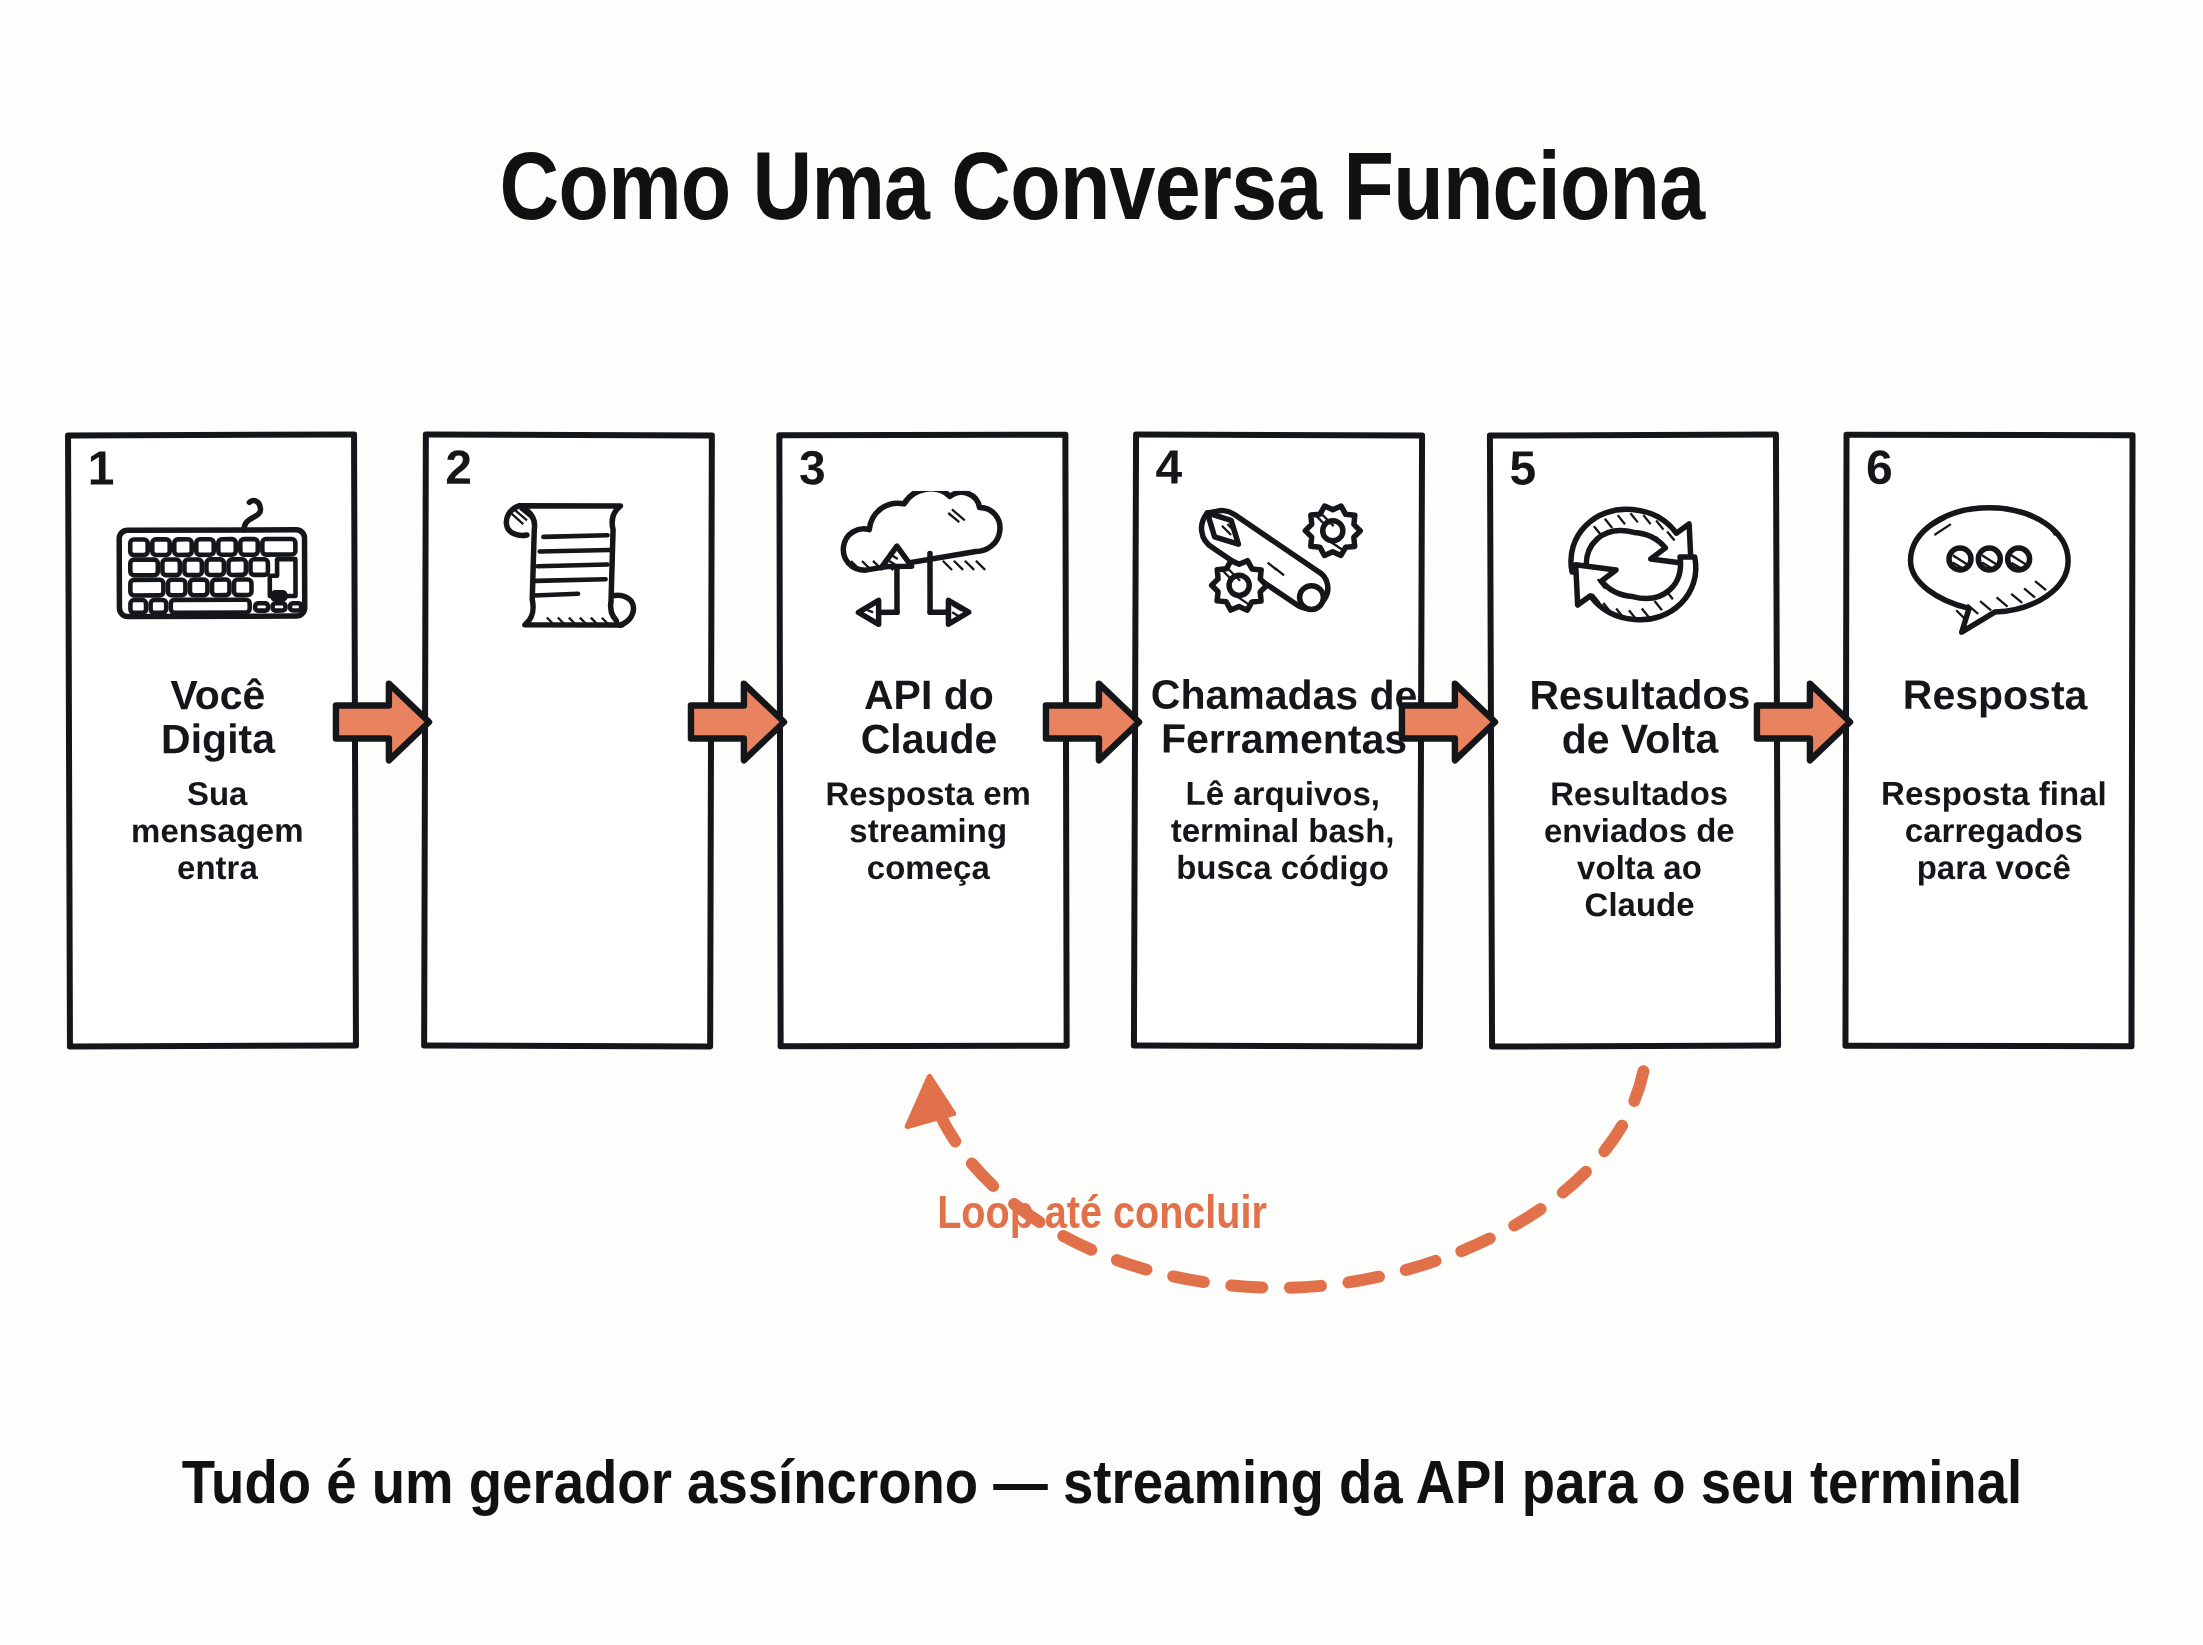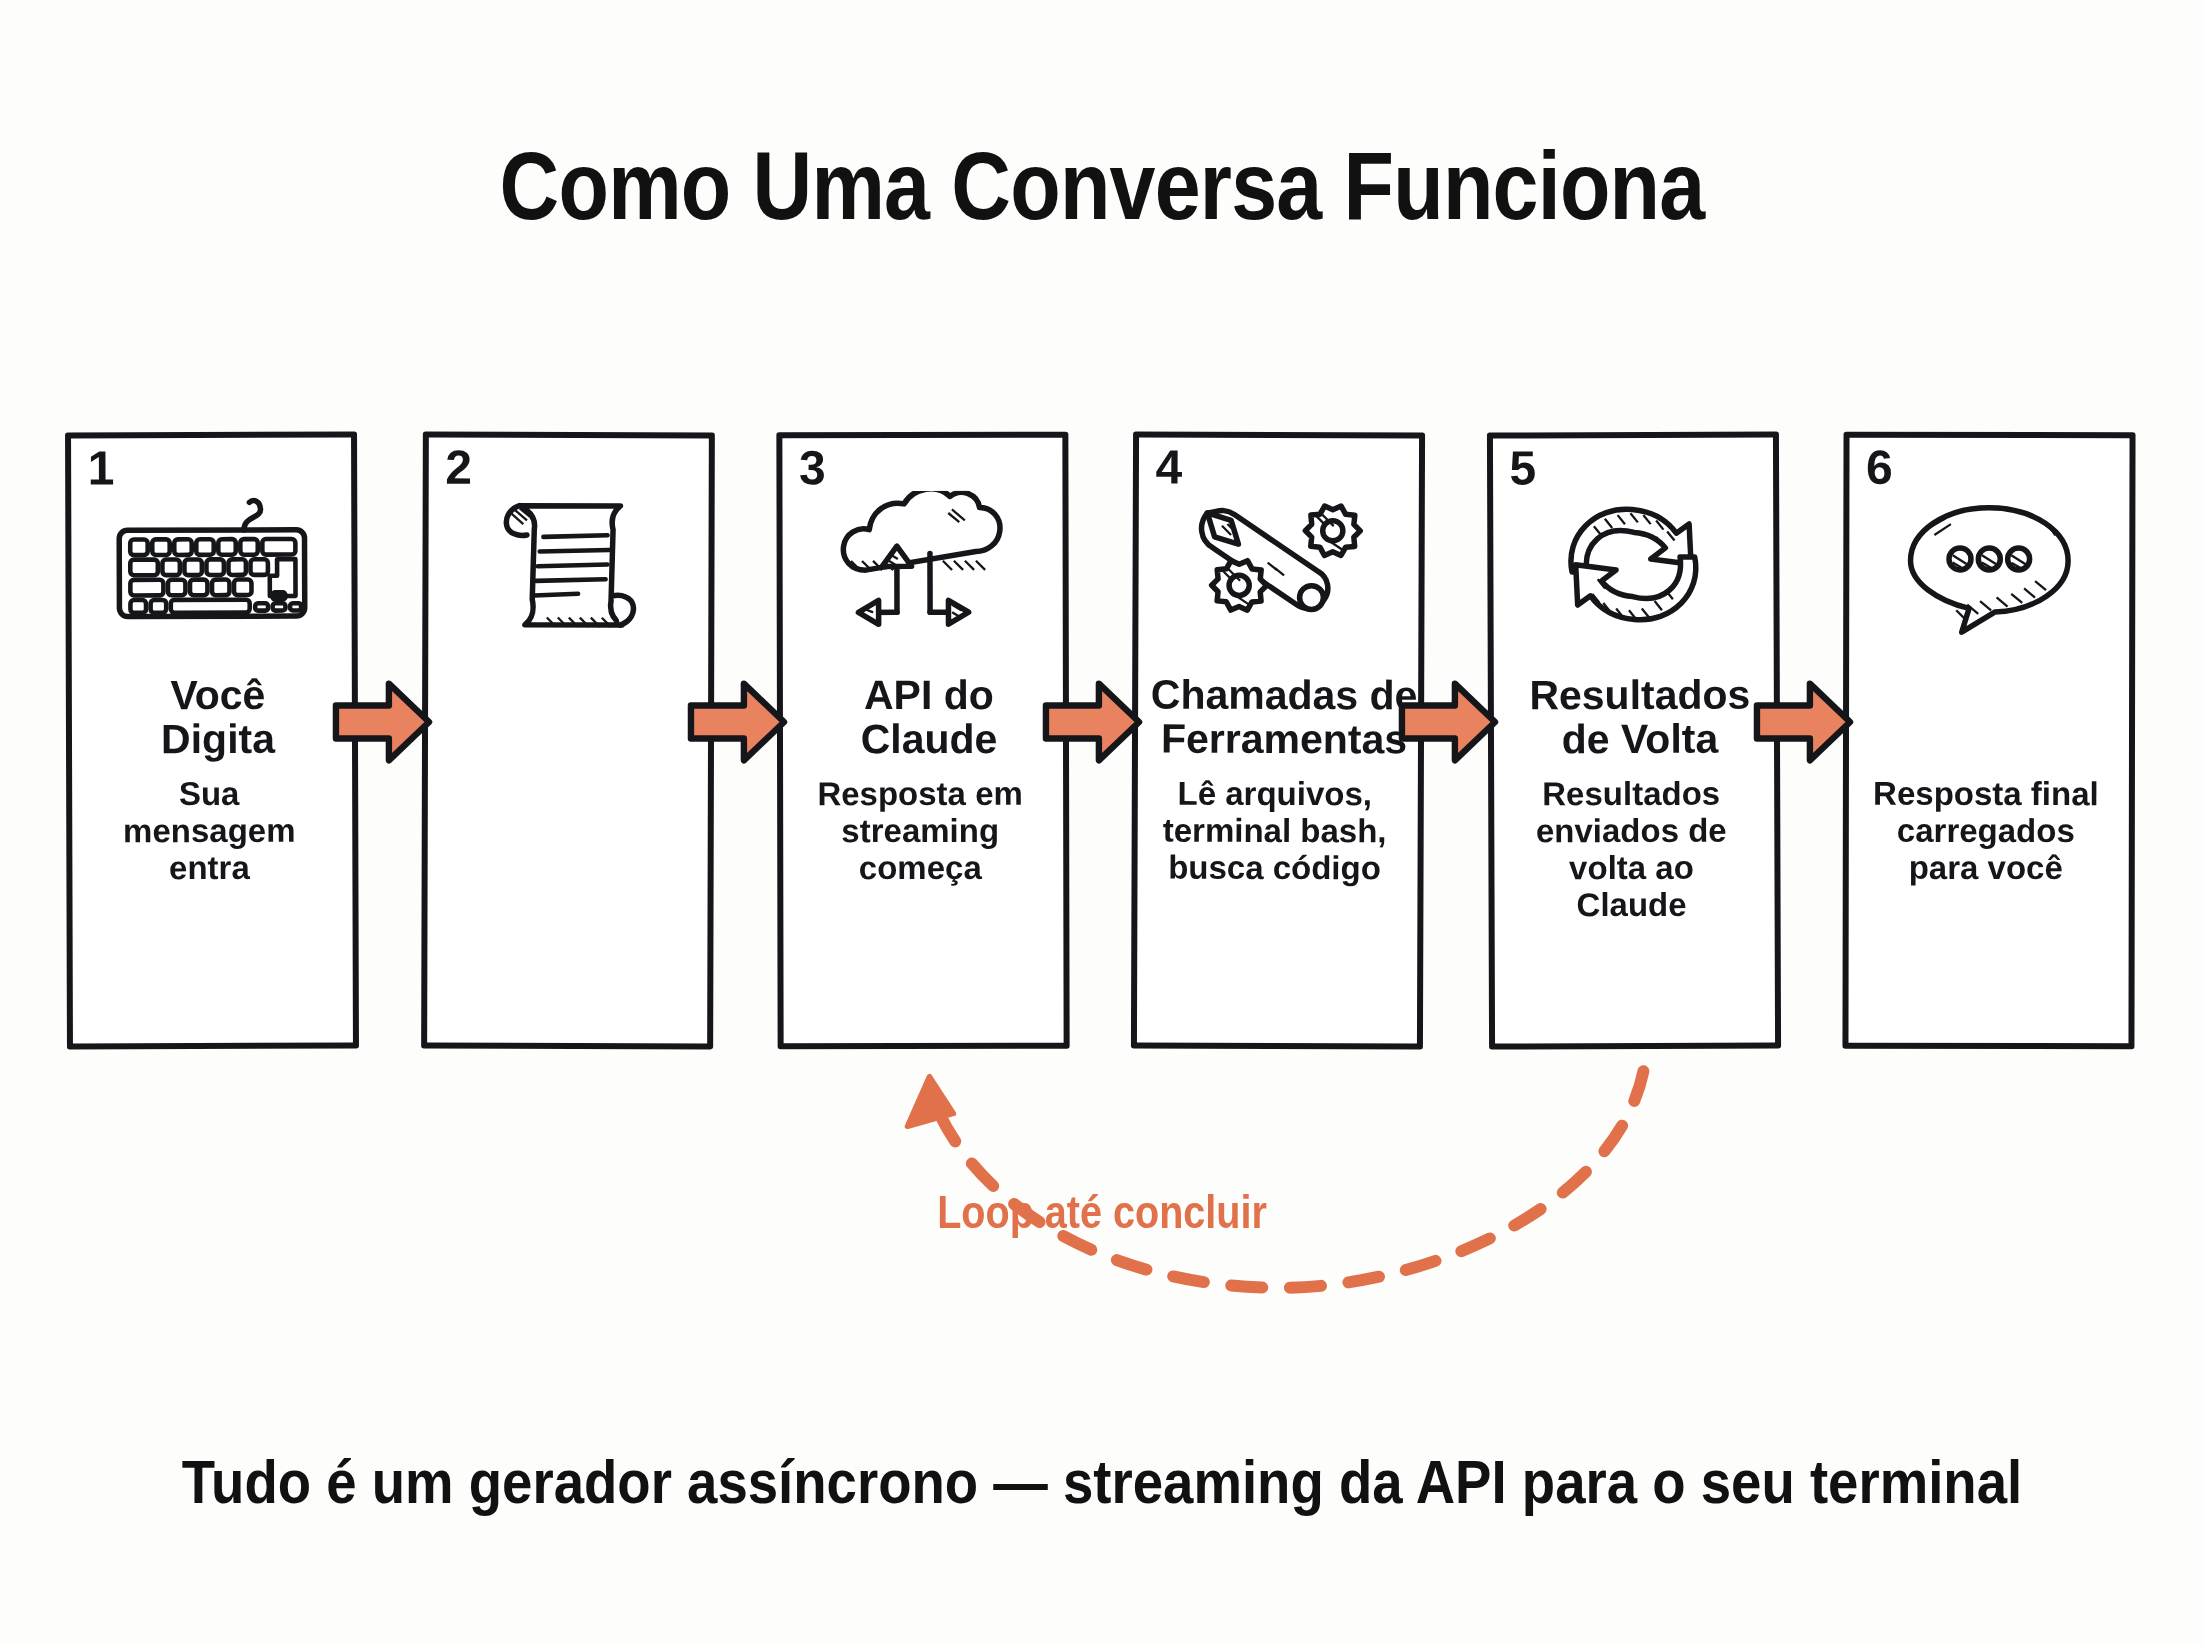--- a/index.html
+++ b/index.html
@@ -94,21 +94,21 @@
     font-size: 41px;
     line-height: 1.08;
     color: #15161a;
     white-space: pre-line;
     margin-top: 26px;
   }
 
   .card-desc {
     position: absolute;
     top: 338px;
-    left: 0;
+    left: 8px;
     width: 274px;
     text-align: center;
     font-family: "Liberation Sans", sans-serif;
     font-weight: bold;
     font-size: 33px;
     line-height: 1.12;
     color: #15161a;
     white-space: pre-line;
   }
 
@@ -385,20 +385,21 @@
           <line x1="108" y1="114" x2="120" y2="124"></line>
           <line x1="90" y1="118" x2="102" y2="128"></line>
           <line x1="76" y1="122" x2="88" y2="132"></line>
           <line x1="64" y1="128" x2="74" y2="138"></line>
           <line x1="34" y1="38" x2="52" y2="28"></line>
           <line x1="40" y1="46" x2="58" y2="34"></line>
           <line x1="164" y1="34" x2="172" y2="46"></line>
         </g>
       </svg>
     </div>
+    <div class="card-title">Resposta</div>
     <div class="card-desc">Resposta final
 carregados
 para você</div>
   </div>
 
   <div class="conn" style="left:332px;">
     <svg width="101" height="84" viewBox="0 0 110 92">
       <path d="M4 28 h58 v-24 l44 42 l-44 42 v-24 h-58 z" fill="#e8825f" stroke="#15161a" stroke-width="7" stroke-linejoin="round"></path>
     </svg>
   </div>

